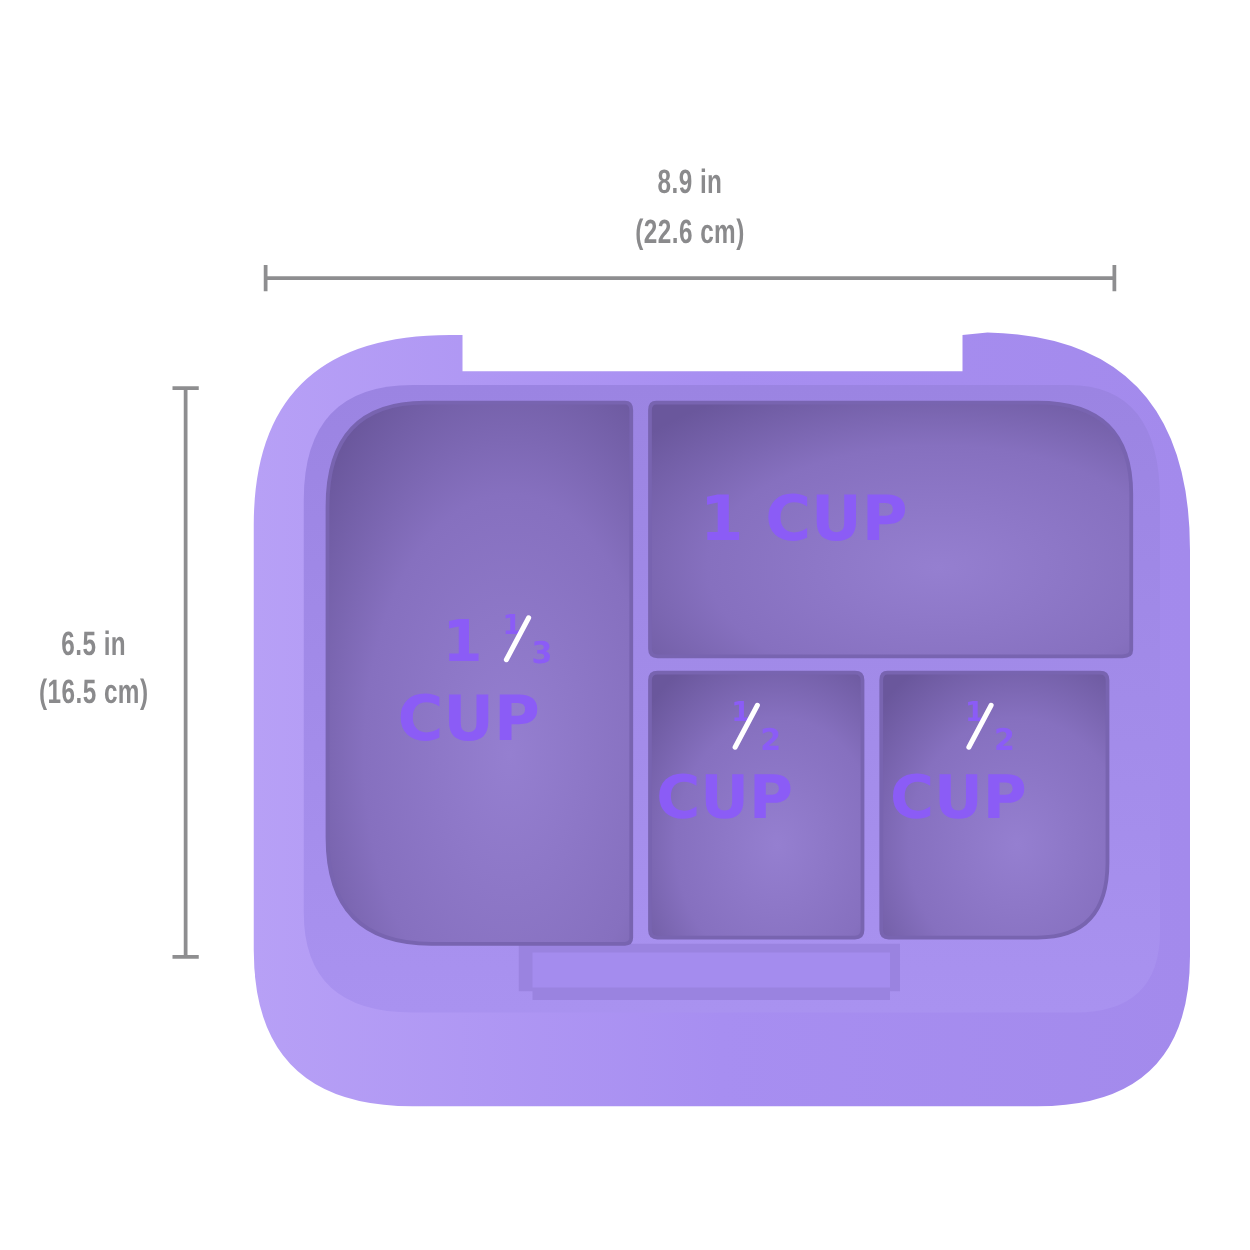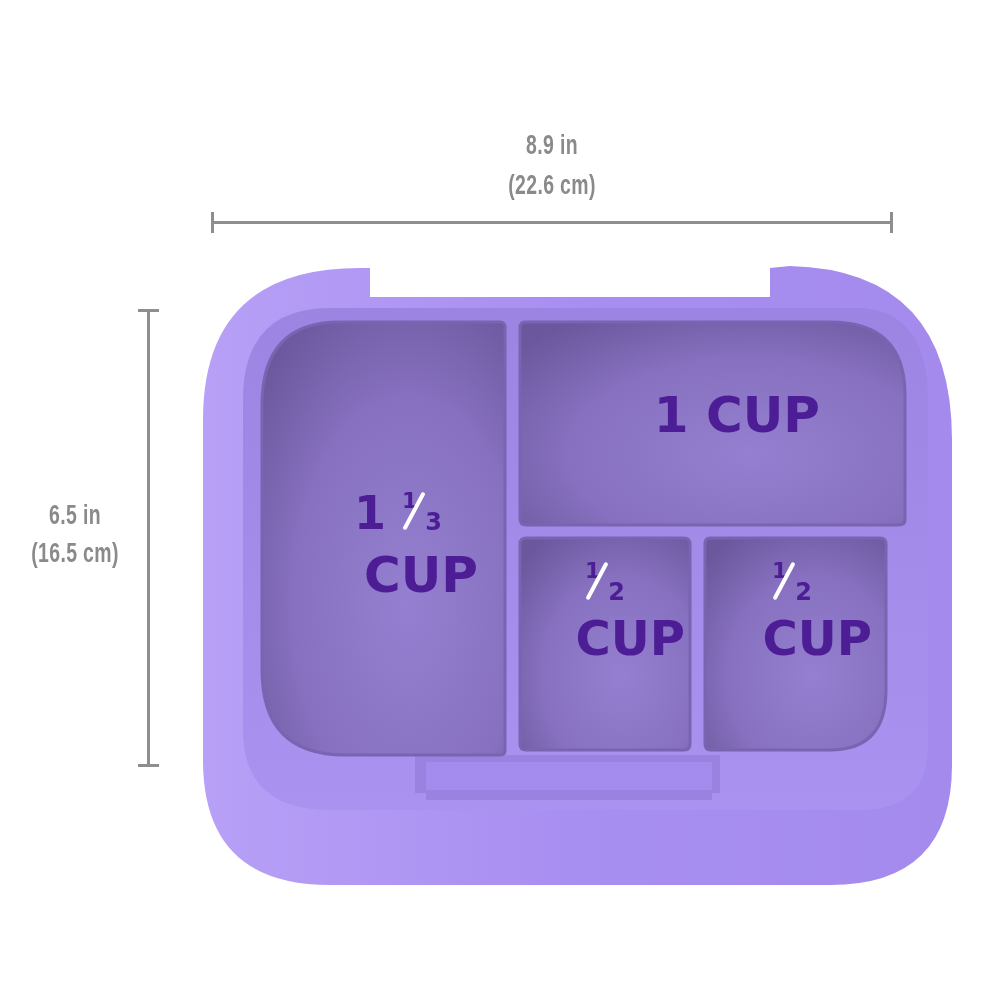--- a/index.html
+++ b/index.html
@@ -3,22 +3,22 @@
 <meta charset="utf-8">
 <style>
   html, body { margin:0; padding:0; background:#ffffff; }
   body { width:1000px; height:1000px; position:relative; overflow:hidden;
          font-family:"DejaVu Sans", sans-serif; }
   .dim-text { position:absolute; color:#8a8a8c; font-family:"Liberation Sans", sans-serif;
               font-weight:bold; font-size:27px; text-align:center; transform:scaleX(0.72);
               transform-origin:center; white-space:nowrap; letter-spacing:0.5px; }
   .dim-line { position:absolute; background:#8e8e90; }
   .tray-svg { position:absolute; left:0; top:0; }
-  .label { position:absolute; color:#4c1d95; font-family:"DejaVu Sans", sans-serif;
-           font-weight:bold; text-align:right; white-space:nowrap; line-height:1; }
+  .label { position:absolute; color:#8b5cf6; font-family:"DejaVu Sans", sans-serif;
+           font-weight:bold; text-align:left; white-space:nowrap; line-height:1; }
   .frac { display:inline-block; position:relative; width:40px; height:40px; vertical-align:top; }
   .frac .num { position:absolute; left:0; top:0; font-size:22px; }
   .frac .slash { position:absolute; left:10px; top:0; width:4px; height:42px; background:#fff;
                  border-radius:2px; transform:rotate(28deg); transform-origin:center; }
   .frac .den { position:absolute; right:0; bottom:-4px; font-size:24px; }
 </style>
 </head>
 <body>
 
 <div class="dim-text" style="left:452px; top:130px; width:200px;">8.9 in</div>

